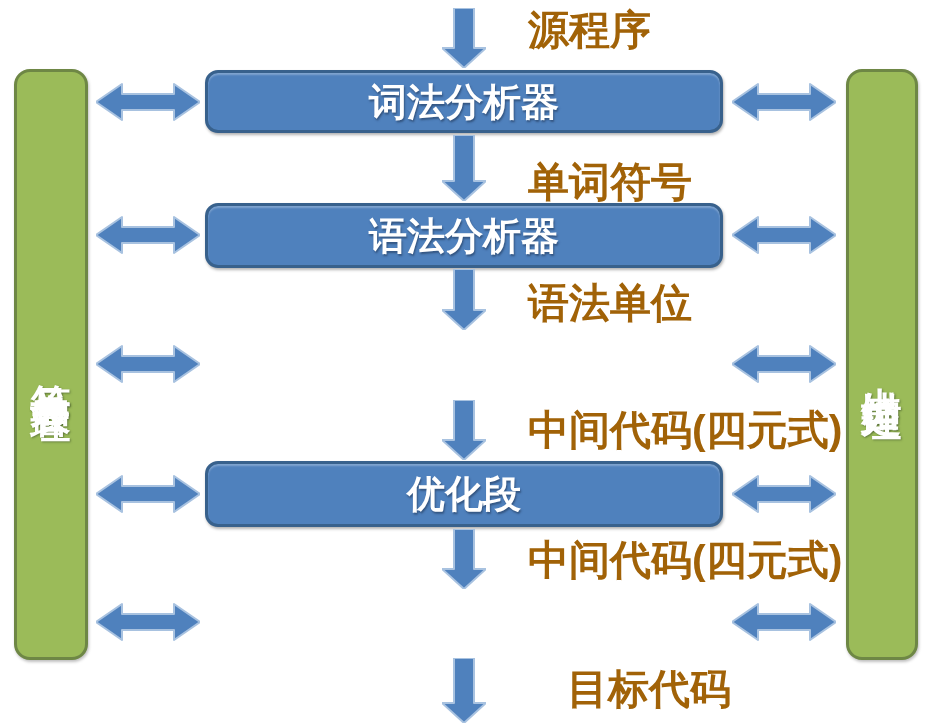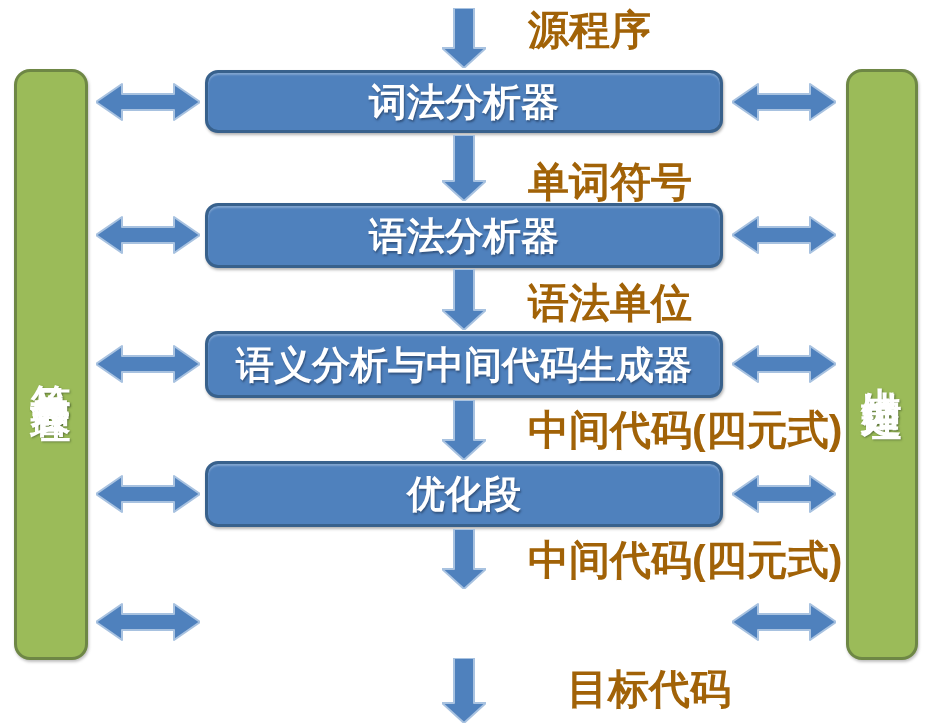--- a/index.html
+++ b/index.html
@@ -109,23 +109,20 @@
   <div id="right-bar" class="side-bar">
     <span class="bar-label">出错处理</span>
   </div>
 
   <div id="stage-1" class="stage-box">
     <span class="stage-label">词法分析器</span>
   </div>
   <div id="stage-2" class="stage-box">
     <span class="stage-label">语法分析器</span>
   </div>
-  <div id="stage-3" class="stage-box">
-    <span class="stage-label">语义分析与中间代码生成器</span>
-  </div>
   <div id="stage-4" class="stage-box">
     <span class="stage-label">优化段</span>
   </div>
 
   <div class="v-arrow" style="top:8px;">
     <svg width="44" height="60" viewBox="0 0 44 60">
         <polygon points="12,0 32,0 32,40 44,40 22,60 0,40 12,40" fill="#4f81bd" stroke="#a8c2e0" stroke-width="2" stroke-linejoin="round"></polygon>
       </svg>
   </div>
   <div class="v-arrow" style="top:135px;">

